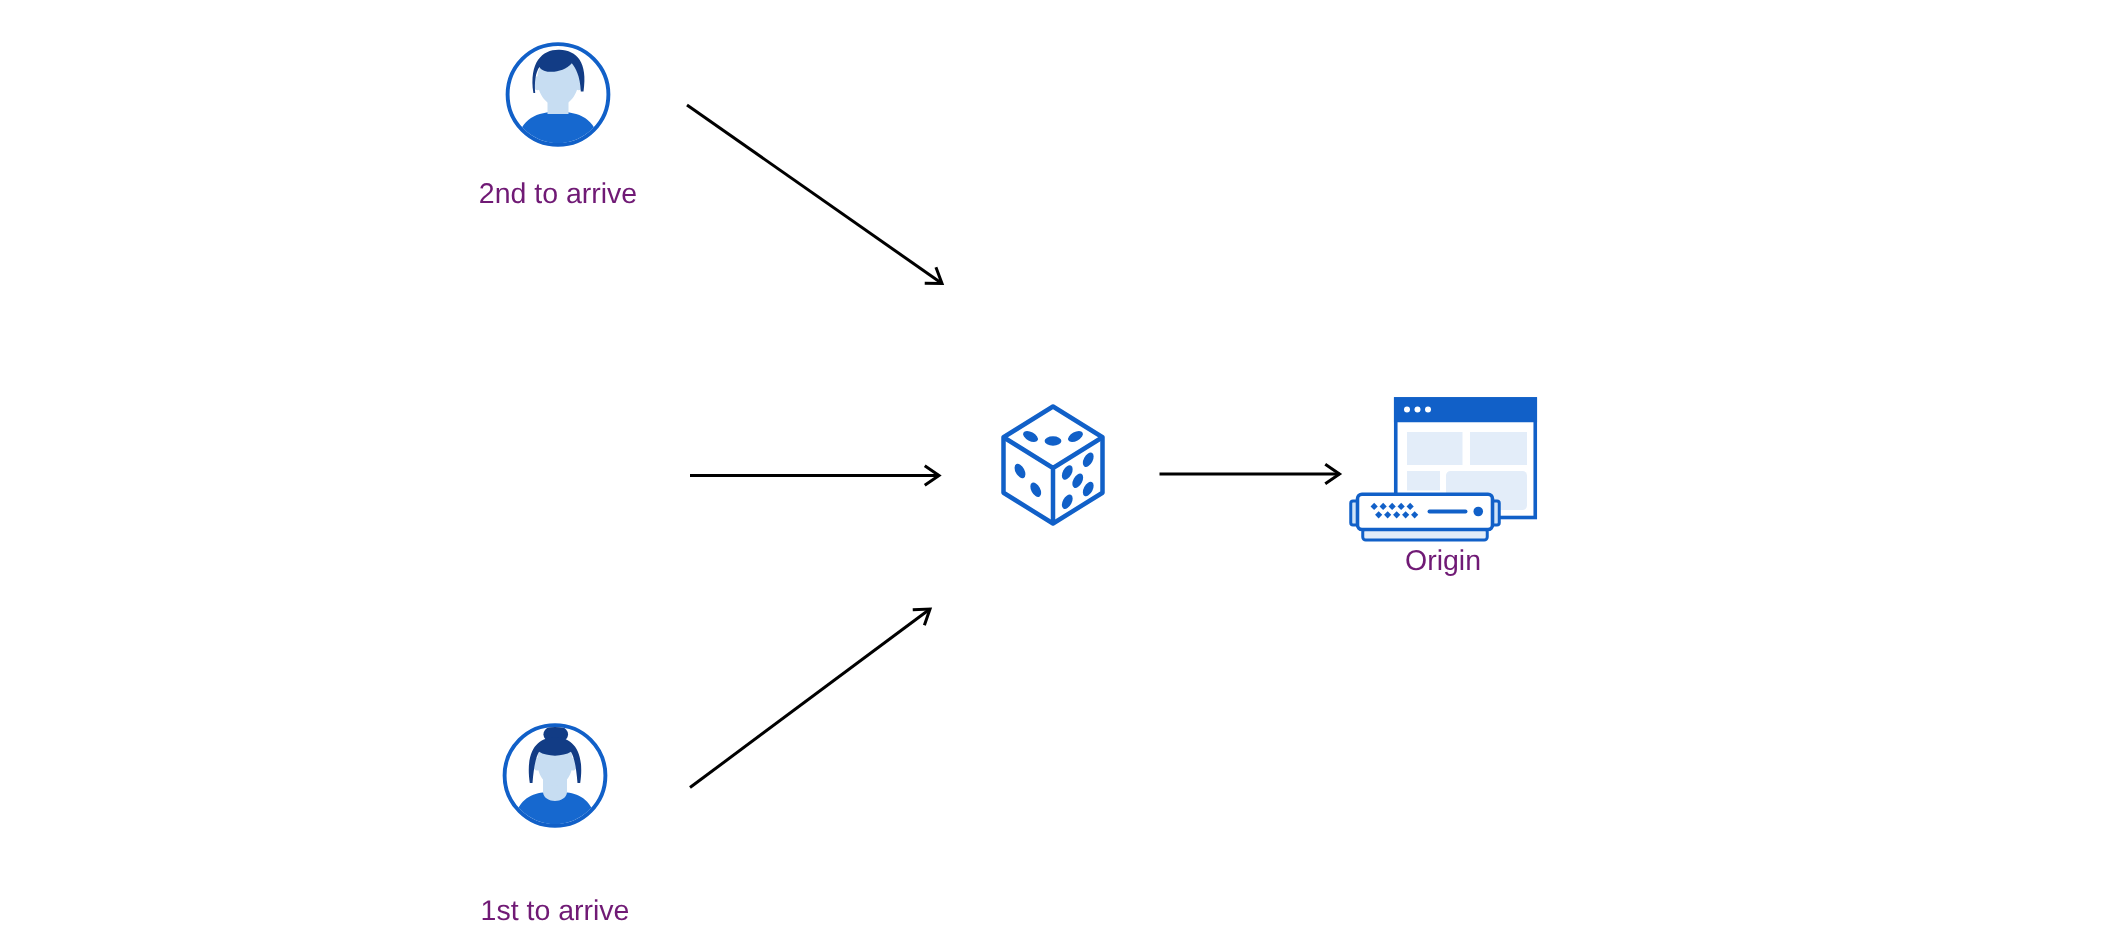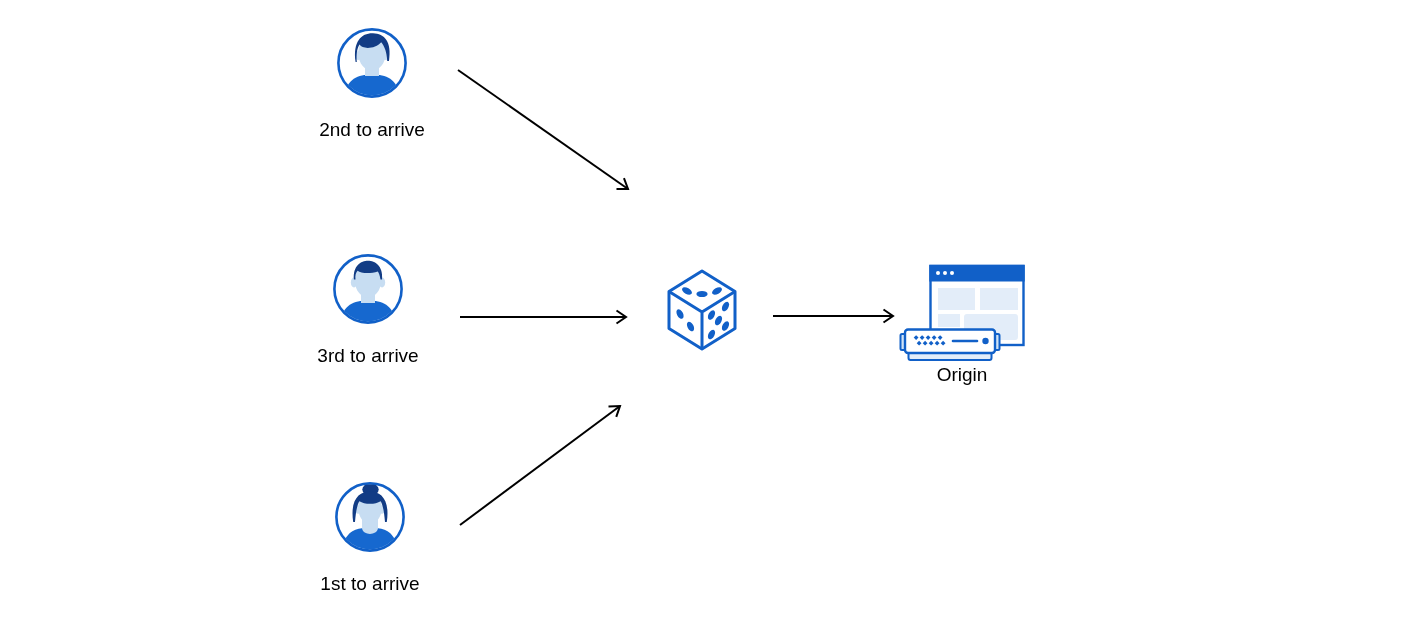--- a/index.html
+++ b/index.html
@@ -19,31 +19,31 @@
   }
   .node {
     position: absolute;
     display: flex;
     flex-direction: column;
     align-items: center;
   }
   .node-label {
     font-size: 19px;
     line-height: 23px;
-    color: #000000;
+    color: #701a75;
     text-align: center;
     white-space: nowrap;
   }
   .user-node { width: 152px; }
   .user-node .node-label { margin-top: 18px; }
   .origin-node { width: 132px; }
   .origin-node .node-label { }
   .u1 { left: 296px; top: 26px; }
   .u2 { left: 292px; top: 252px; }
-  .u3 { left: 294px; top: 480px; }
+  .u3 { left: 294px; top: 480px; gap: 24px; }
   .dice-node { left: 664px; top: 266px; }
   .origin-node { left: 896px; top: 263px; }
 </style>
 </head>
 <body>
 
 <div class="canvas">
 
   <svg class="arrows-layer" viewBox="0 0 1405 633">
     <defs>
@@ -70,39 +70,20 @@
         <rect x="30" y="34" width="14" height="16" fill="#c7ddf2"></rect>
         <ellipse cx="23.2" cy="29.5" rx="3" ry="4.6" fill="#c7ddf2"></ellipse>
         <ellipse cx="50.8" cy="29.5" rx="3" ry="4.6" fill="#c7ddf2"></ellipse>
         <path d="M37 11.5 C 46.5 11.5 51.2 19 50.7 28 C 50.2 37.5 44.5 44.5 37 44.5 C 29.5 44.5 23.8 37.5 23.3 28 C 22.8 19 27.5 11.5 37 11.5 Z" fill="#c7ddf2"></path>
         <path d="M20.6 36 C 17.5 15 27 6.8 38 7.2 C 49.5 7.6 57 15.5 54 35 L 52.2 35 C 51.8 25 48.8 19.2 46.2 16.2 C 40.5 23 27.5 23.6 24.6 18.6 C 22 22.4 21.2 28.6 21.8 36 Z" fill="#123c85"></path>
       </g>
     </svg>
     <div class="node-label">2nd to arrive</div>
   </div>
 
-  <div class="node user-node u2">
-    <svg width="74" height="74" viewBox="0 0 74 74">
-      <defs>
-          <clipPath id="clip-u2">
-            <circle cx="37" cy="37" r="32.4"></circle>
-          </clipPath>
-        </defs>
-      <circle cx="37" cy="37" r="33.6" fill="#ffffff" stroke="#1160c8" stroke-width="2.6"></circle>
-      <g clip-path="url(#clip-u2)">
-        <path d="M8 76 C 10 54 21 48.5 37 48.5 C 53 48.5 64 54 66 76 Z" fill="#1668cf"></path>
-        <rect x="30" y="36" width="14" height="15" fill="#c7ddf2"></rect>
-        <ellipse cx="23" cy="30.5" rx="3.2" ry="5" fill="#c7ddf2"></ellipse>
-        <ellipse cx="51" cy="30.5" rx="3.2" ry="5" fill="#c7ddf2"></ellipse>
-        <path d="M37 12.5 C 46 12.5 50.8 19.5 50.3 29 C 49.8 38.5 44 45.5 37 45.5 C 30 45.5 24.2 38.5 23.7 29 C 23.2 19.5 28 12.5 37 12.5 Z" fill="#c7ddf2"></path>
-        <path d="M22.9 27.5 C 21.6 14 30 8.8 37 8.8 C 44 8.8 52.4 14 51.1 27.5 L 49.5 27.5 C 48.9 23.4 47.8 20.8 46.8 19.4 C 39.5 22 29.8 21.4 26.6 18.8 C 25 20.6 23.9 23.6 24.5 27.5 Z" fill="#123c85"></path>
-      </g>
-    </svg>
-    <div class="node-label">3rd to arrive</div>
-  </div>
 
   <div class="node user-node u3">
     <svg width="74" height="74" viewBox="0 0 74 74">
       <defs>
           <clipPath id="clip-u3">
             <circle cx="37" cy="37" r="32.4"></circle>
           </clipPath>
         </defs>
       <circle cx="37" cy="37" r="33.6" fill="#ffffff" stroke="#1160c8" stroke-width="2.6"></circle>
       <g clip-path="url(#clip-u3)">

